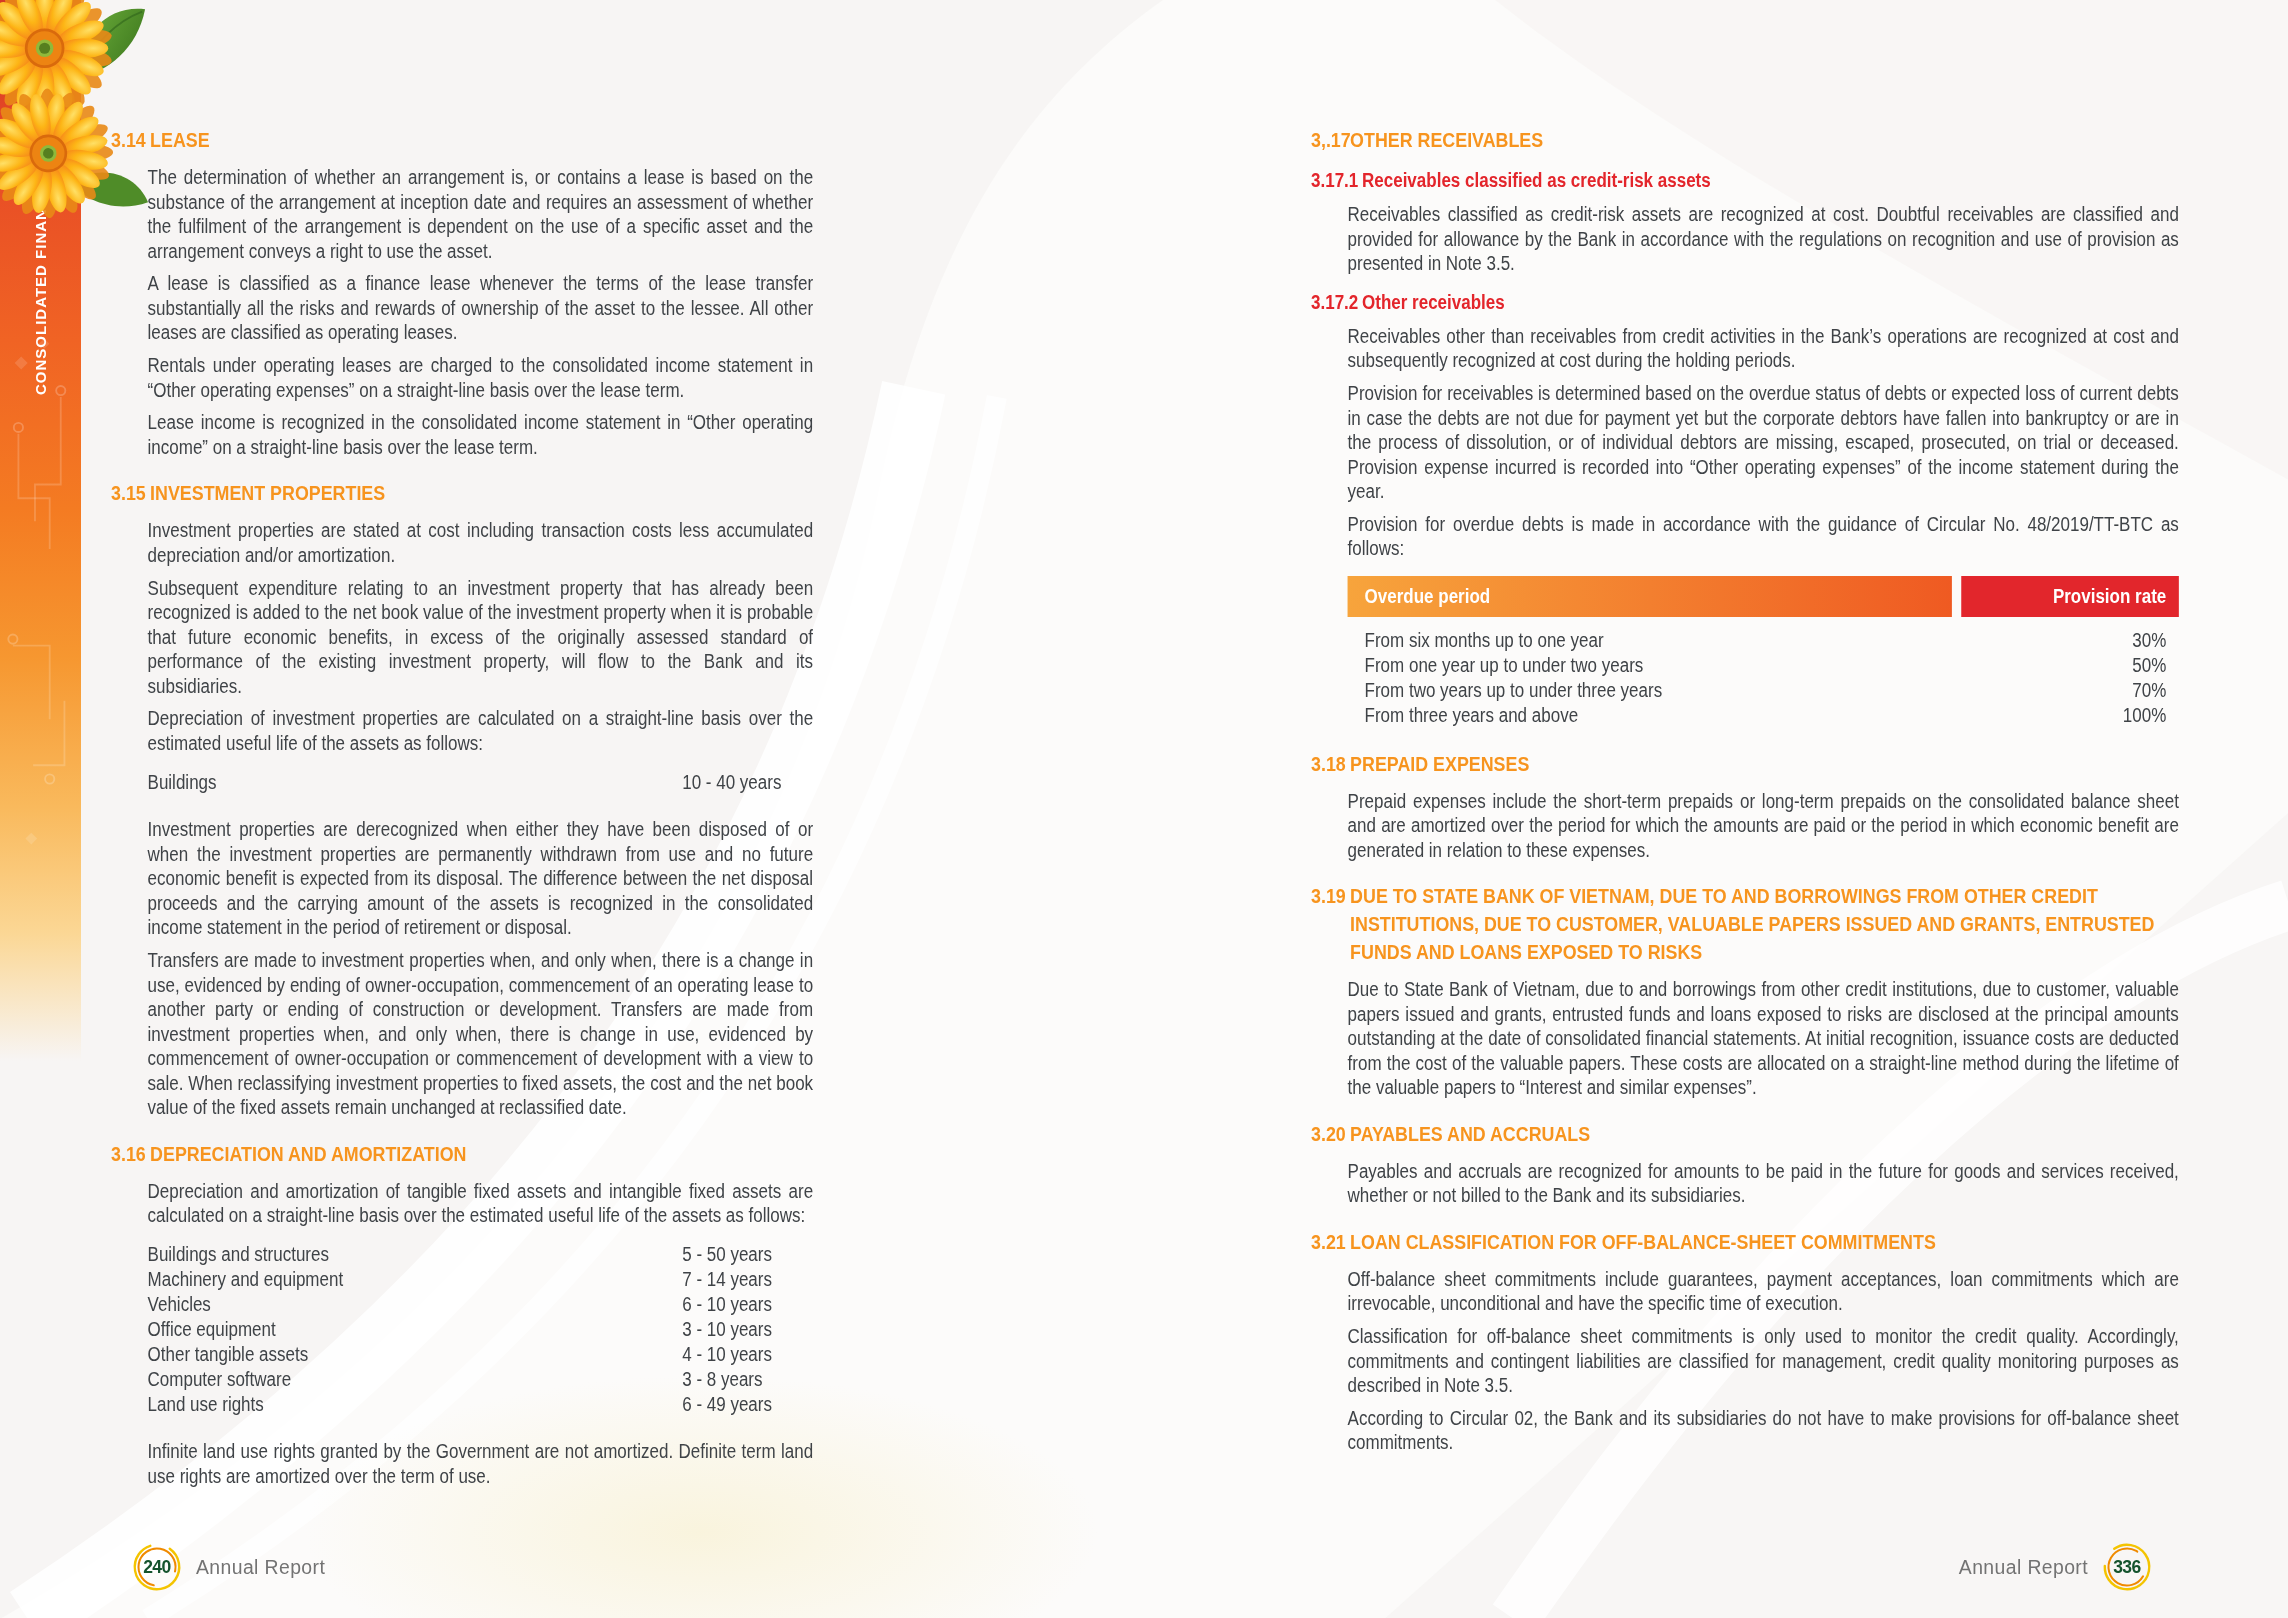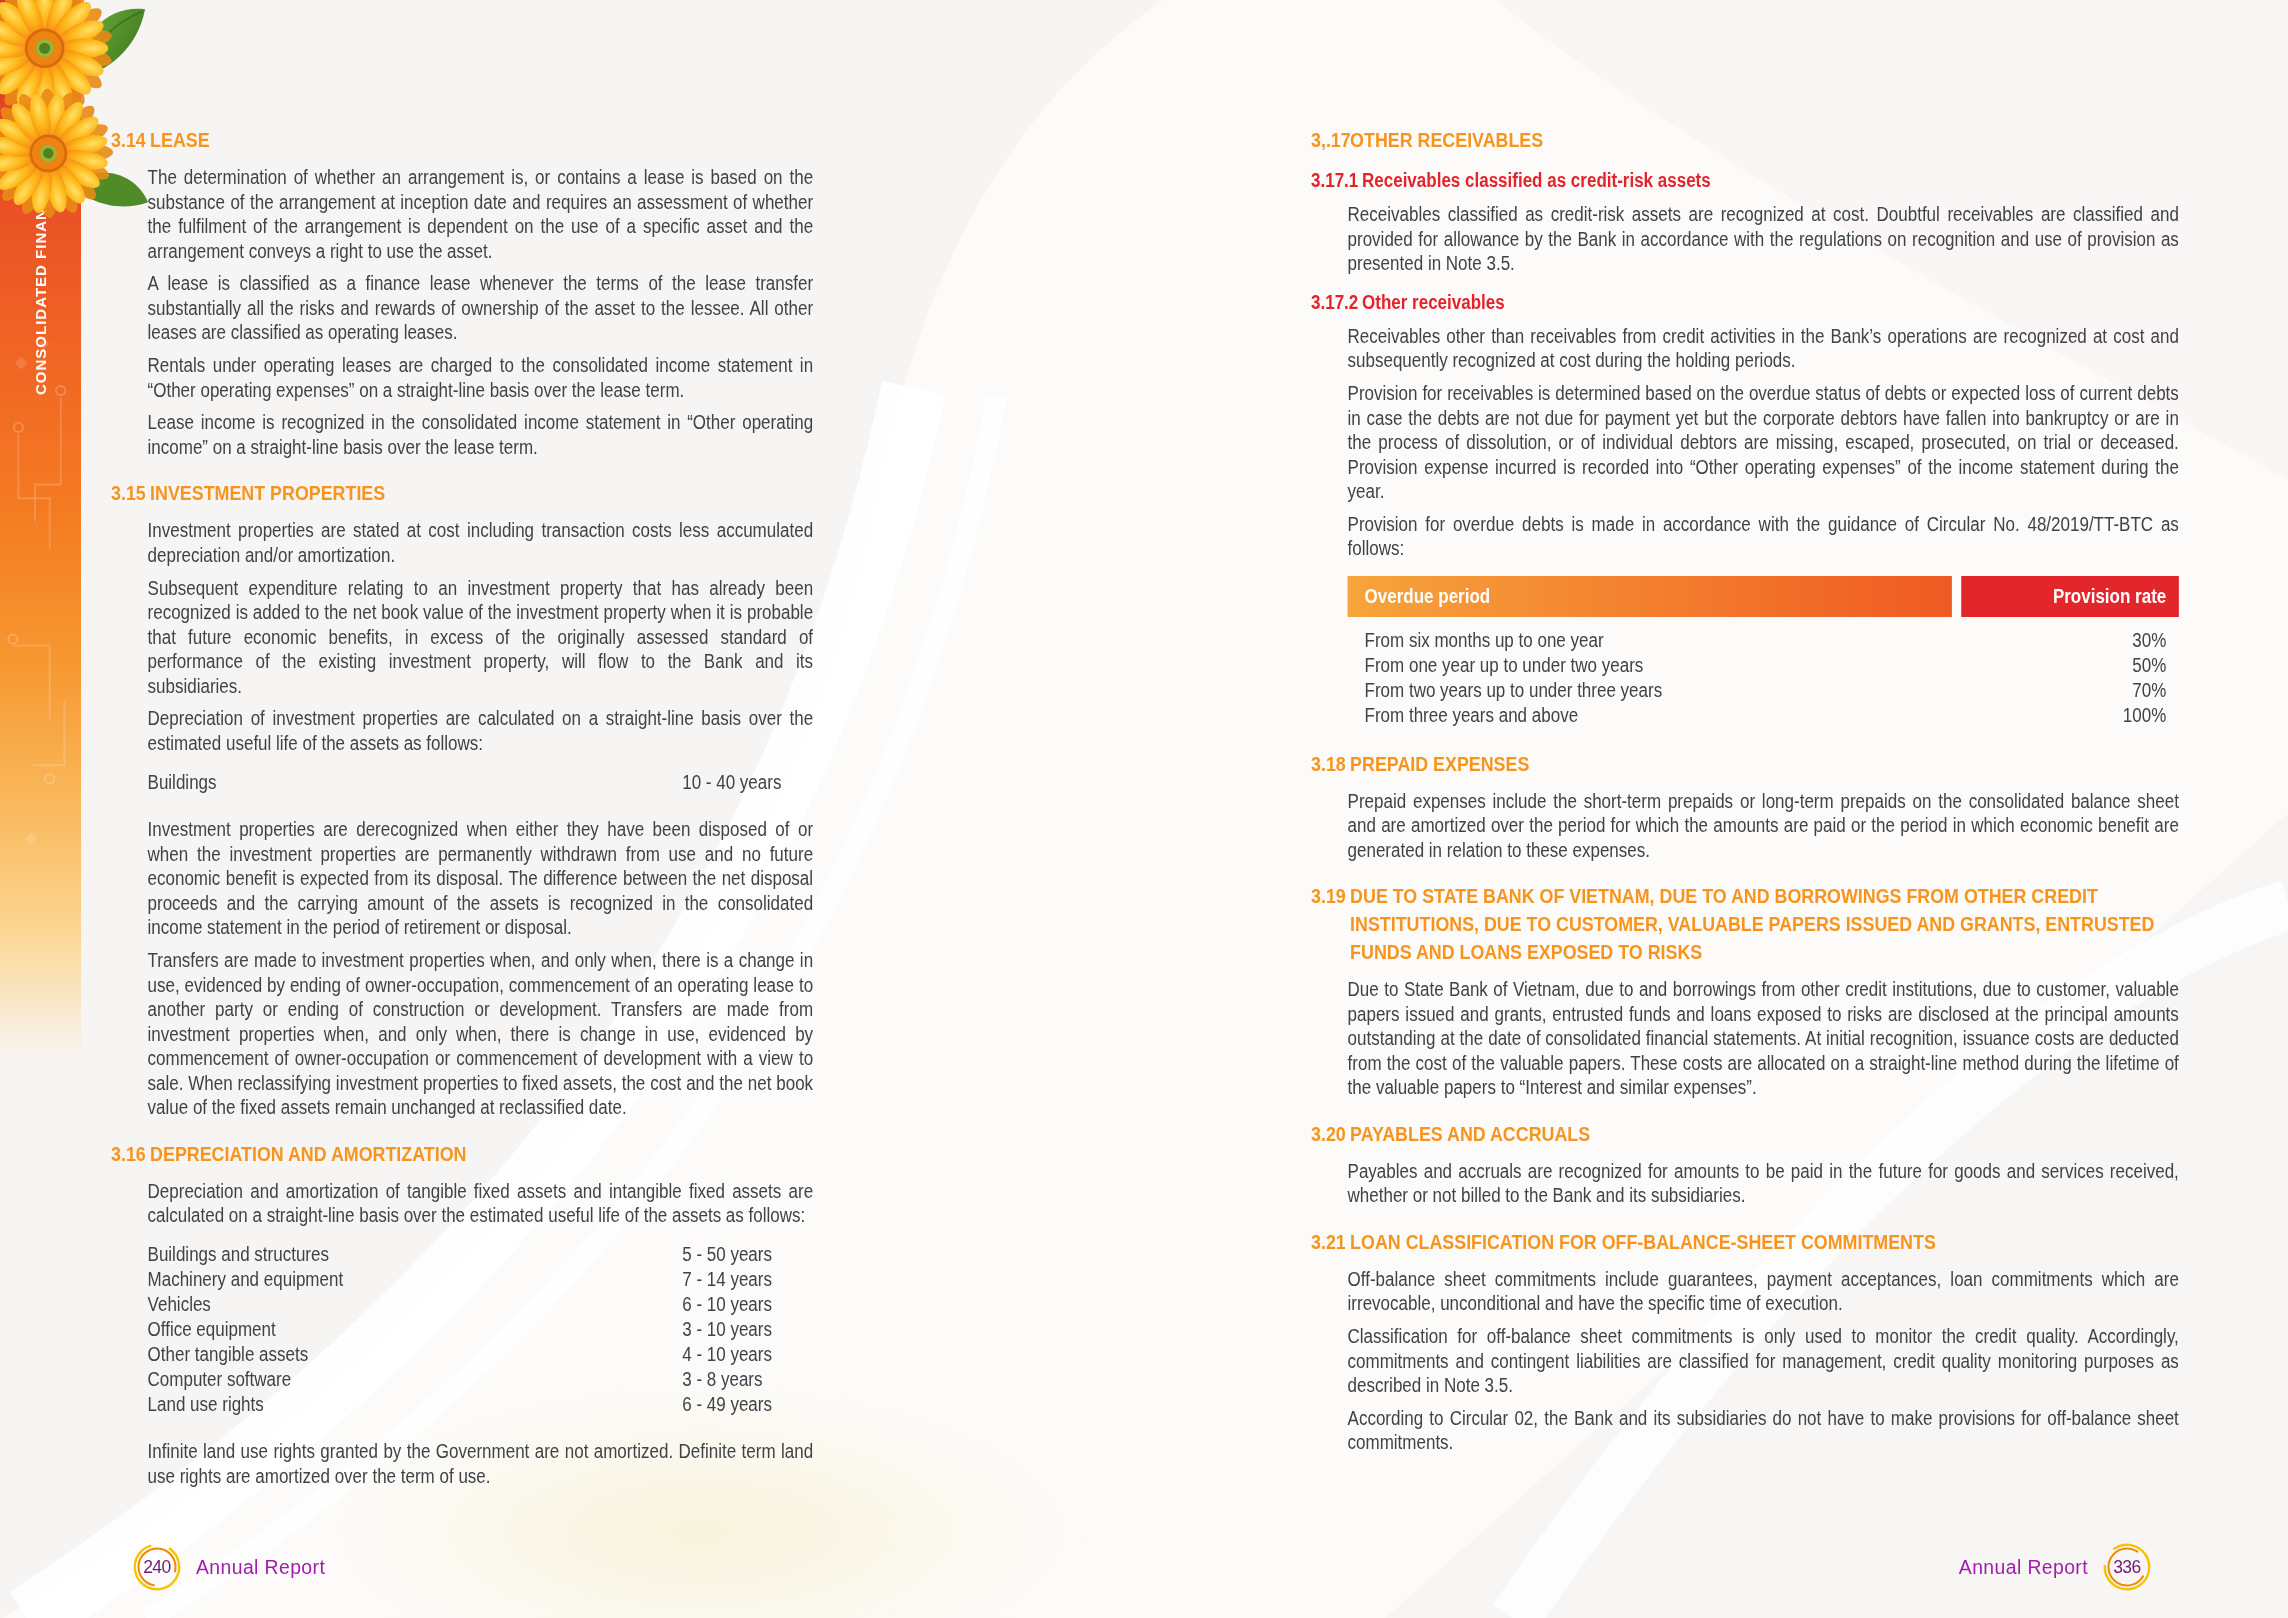--- a/index.html
+++ b/index.html
@@ -49,22 +49,22 @@
   .pt-h2{flex:1;background:#E2262C;color:#fff;font-weight:700;font-size:20px;line-height:41px;
     text-align:right;padding-right:14.8px;}
   .pt-row{display:flex;justify-content:space-between;padding:0 14.8px 0 20px;line-height:25px;}
   
   .footer{position:absolute;display:flex;align-items:center;gap:14px;top:1542px;}
   .footer-left{left:132px;}
   .footer-right{right:137px;flex-direction:row-reverse;}
   .badge{position:relative;width:50px;height:50px;flex:0 0 50px;}
   .badge svg{position:absolute;inset:0;}
   .badge-num{position:absolute;inset:0;display:flex;align-items:center;justify-content:center;
-    font-weight:400;font-size:17.5px;color:#701a75;letter-spacing:-0.5px;}
-  .footer-label{font-size:19.4px;color:#a21caf;letter-spacing:0.4px;}
+    font-weight:700;font-size:17.5px;color:#14532d;letter-spacing:-0.5px;}
+  .footer-label{font-size:19.4px;color:#737373;letter-spacing:0.4px;}
 </style>
 </head>
 <body>
 
 <div class="spread">
 
   <svg class="bg" width="2289" height="1619" viewBox="0 0 2480 1754">
     <defs>
       <radialGradient id="glow" cx="50%" cy="50%" r="50%">
         <stop offset="0%" stop-color="#F7EEC6" stop-opacity="0.55"></stop>

